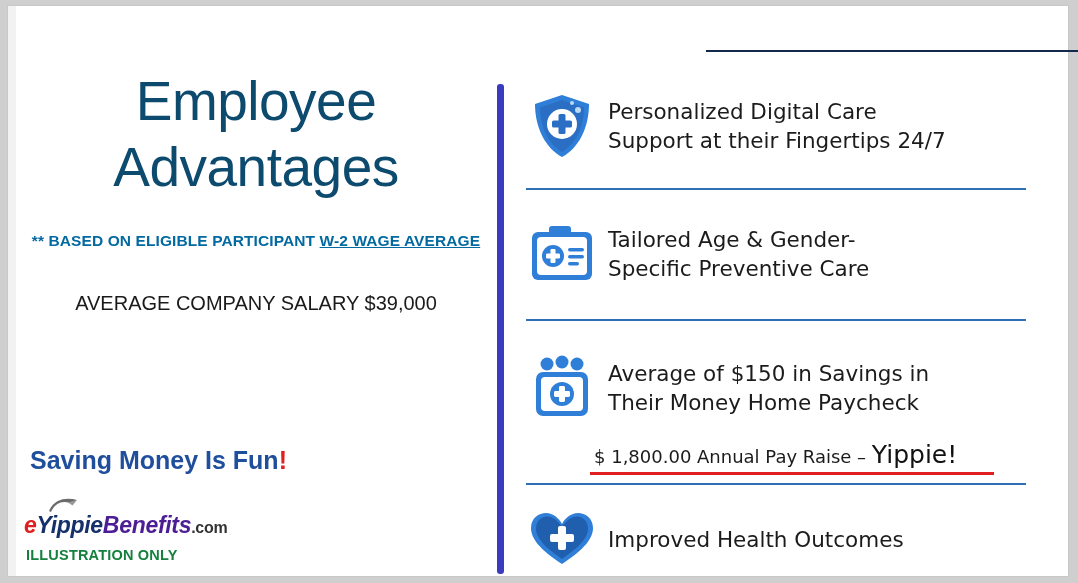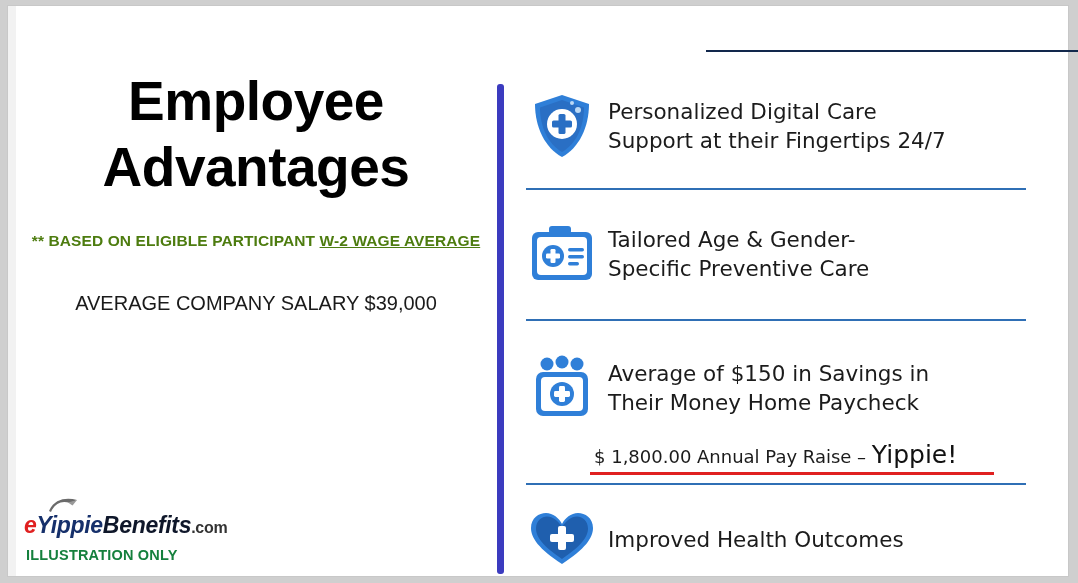--- a/index.html
+++ b/index.html
@@ -46,38 +46,38 @@
     top: 0;
     width: 480px;
     height: 570px;
   }
   #title-block {
     position: absolute;
     left: 0;
     top: 62px;
     width: 480px;
     text-align: center;
-    color: #000000;
-    font-weight: bold;
+    color: #0c4a6e;
+    font-weight: normal;
     font-size: 55px;
     line-height: 66px;
     letter-spacing: -0.5px;
   }
   #title-line1 { display: block; }
   #title-line2 { display: block; }
 
   #basis-note {
     position: absolute;
     left: 2px;
     top: 226px;
     width: 476px;
     text-align: center;
     font-size: 15.5px;
     font-weight: bold;
-    color: #4d7c0f;
+    color: #0369a1;
     letter-spacing: 0.1px;
   }
   #basis-note .underline {
     text-decoration: underline;
   }
 
   #avg-salary {
     position: absolute;
     left: 0;
     top: 286px;
@@ -120,21 +120,21 @@
     left: 0;
     top: 6px;
     font-size: 23px;
     font-weight: bold;
     font-style: italic;
     white-space: nowrap;
     letter-spacing: -0.3px;
   }
   #logo-text .e { color: #e02020; }
   #logo-text .online { color: #16306b; }
-  #logo-text .benefits { color: #0f172a; }
+  #logo-text .benefits { color: #4c1d95; }
   #logo-text .dotcom {
     color: #333;
     font-style: normal;
     font-weight: bold;
     font-size: 16px;
   }
   #illustration-only {
     position: absolute;
     left: 10px;
     top: 541px;
@@ -253,20 +253,23 @@
         <span id="title-line1">Employee</span>
         <span id="title-line2">Advantages</span>
       </div>
 
       <div id="basis-note">
         <span>** BASED ON ELIGIBLE PARTICIPANT </span><span class="underline">W-2 WAGE AVERAGE</span>
       </div>
 
       <div id="avg-salary">AVERAGE COMPANY SALARY $39,000</div>
 
+      <div id="saving-fun">
+        <span>Saving Money Is Fun</span><span class="bang">!</span>
+      </div>
 
       <div id="logo-block">
         <div id="logo-swoosh">
           <svg width="30" height="16" viewBox="0 0 30 16">
             <path d="M1 14 C6 2, 18 0, 29 3 L22 6 C14 3, 7 6, 3 15 Z" fill="#6b6b6b"></path>
             <path d="M20 5.5 L29 3 L24.5 8.5 Z" fill="#9a9a9a"></path>
           </svg>
         </div>
         <div id="logo-text">
           <span class="e">e</span><span class="online">Yippie</span><span class="benefits">Benefits</span><span class="dotcom">.com</span>

